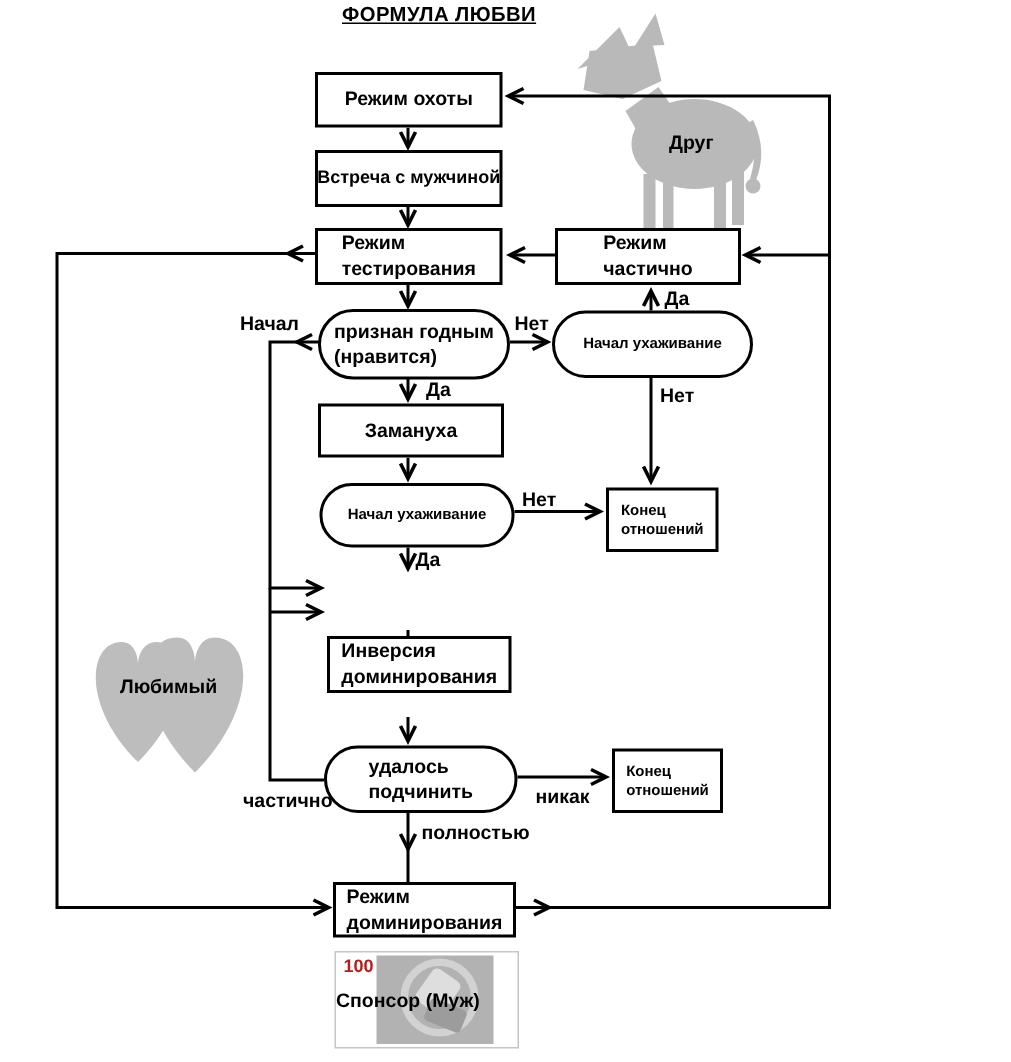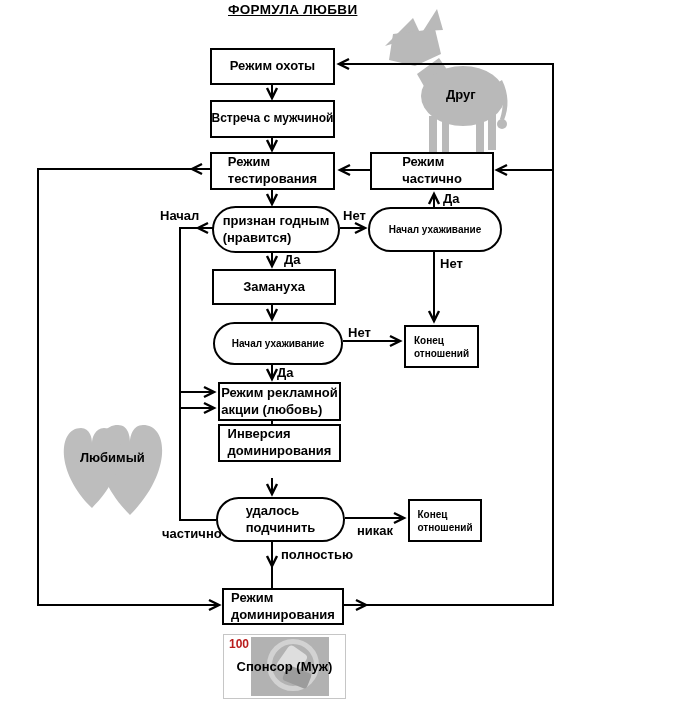--- a/index.html
+++ b/index.html
@@ -17,21 +17,21 @@
   .fs125{font-size:10px;}
   .note{position:absolute;box-sizing:border-box;border:1px solid #c6c6c6;background:#fff;}
   .note-band{position:absolute;left:27px;top:2px;width:78px;height:59px;background:#b2b2b2;}
   .note-ring{position:absolute;left:43px;top:4px;width:52px;height:52px;box-sizing:border-box;
              border:5px solid #d2d2d2;border-radius:50%;}
   .note-blob1{position:absolute;left:57px;top:13px;width:22px;height:26px;background:#dedede;
               transform:rotate(35deg);border-radius:4px;}
   .note-blob2{position:absolute;left:60px;top:34px;width:26px;height:16px;background:#9c9c9c;
               transform:rotate(22deg);border-radius:3px;}
   .note-num{position:absolute;left:5px;top:2px;color:#b91c1c;font-size:12px;}
-  .note-label{position:absolute;left:0;top:24px;width:100%;text-align:center;font-size:13px;color:#000;}
+  .note-label{position:absolute;left:0;top:24px;width:100%;text-align:left;font-size:13px;color:#000;}
 </style>
 </head>
 <body>
 
 <div class="stage">
 
   <svg class="layer" style="left:383px;top:8px" width="135" height="150" aria-hidden="true">
     <g fill="#b9b9b9">
       <polygon points="2,38 30,10 38,27"></polygon>
       <polygon points="40,23 54,1 60,22"></polygon>
@@ -124,26 +124,20 @@
     <div class="ml">
       <div>признан годным</div>
       <div>(нравится)</div>
     </div>
   </div>
 
   <div class="box stadium fs125" style="left:213px;top:322px;width:130px;height:43px">Начал ухаживание</div>
 
   <div class="box stadium fs125" style="left:368px;top:207px;width:134px;height:45px">Начал ухаживание</div>
 
-  <div class="box" style="left:218px;top:382px;width:123px;height:39px">
-    <div class="ml">
-      <div>Режим рекламной</div>
-      <div>акции (любовь)</div>
-    </div>
-  </div>
 
   <div class="box" style="left:218px;top:424px;width:123px;height:38px">
     <div class="ml">
       <div>Инверсия</div>
       <div>доминирования</div>
     </div>
   </div>
 
   <div class="box stadium" style="left:216px;top:497px;width:129px;height:45px">
     <div class="ml">

